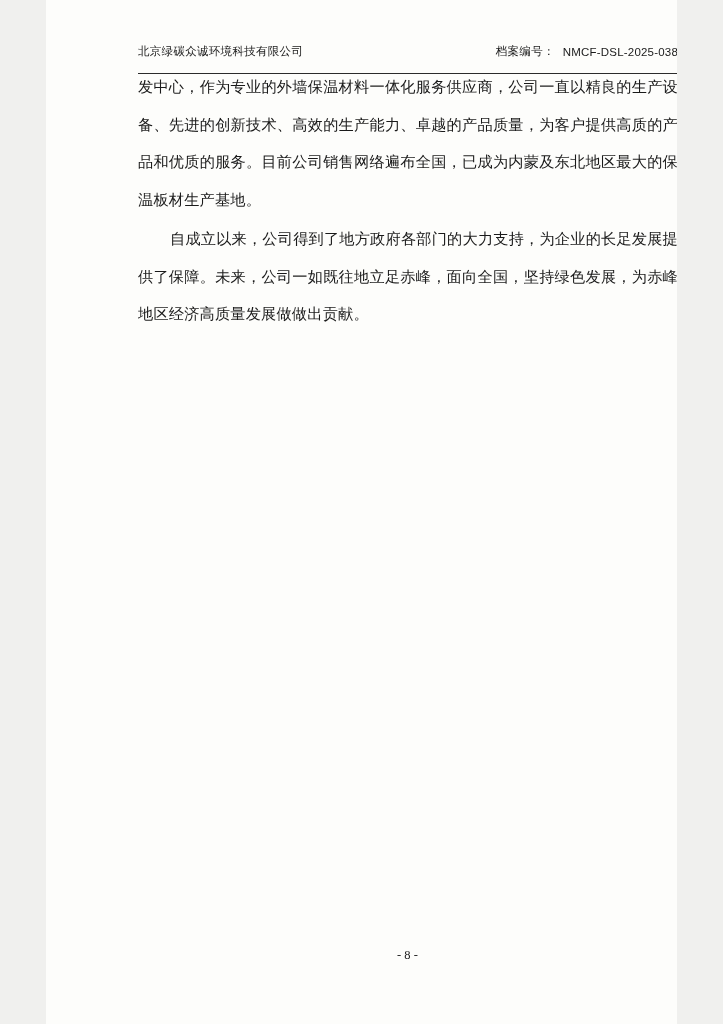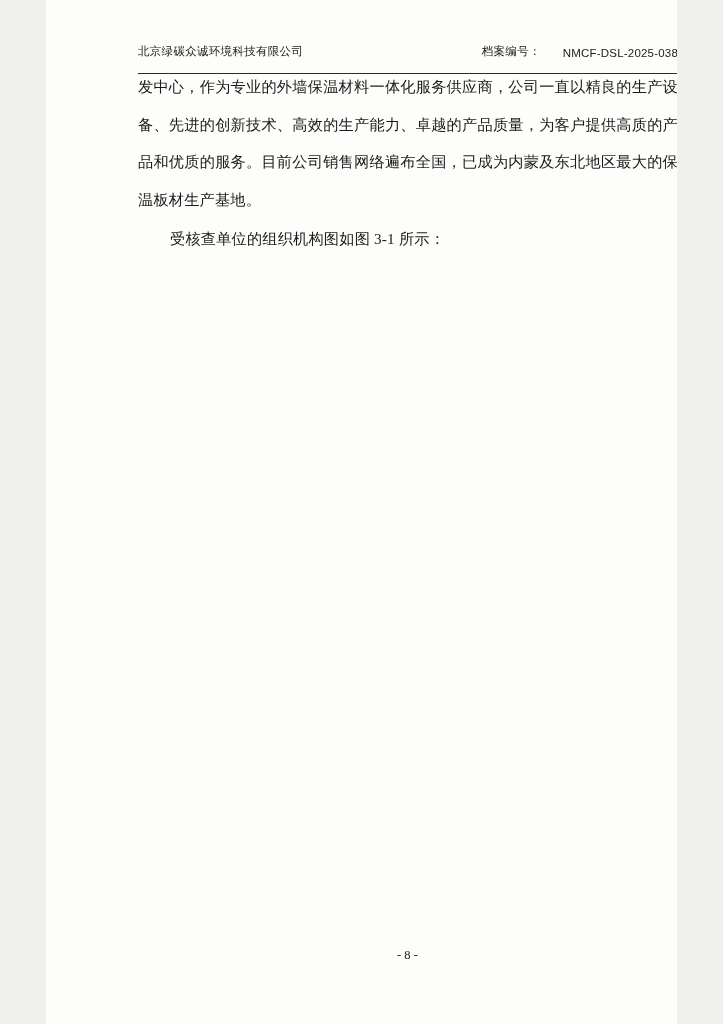--- a/index.html
+++ b/index.html
@@ -36,22 +36,22 @@
     top: 73px;
     width: 540px;
     height: 0;
     border-top: 1px solid #2b2b2b;
   }
   .header-left {
     white-space: nowrap;
   }
   .header-right {
     display: flex;
-    align-items: flex-end;
-    gap: 22px;
+    align-items: center;
+    gap: 8px;
     white-space: nowrap;
   }
   .header-code {
     font-family: Liberation Sans, sans-serif;
     letter-spacing: 0.2px;
   }
   .body-text {
     position: absolute;
     left: 92px;
     top: 68px;
@@ -90,18 +90,18 @@
     <div class="header-left">北京绿碳众诚环境科技有限公司</div>
     <div class="header-right">
       <span>档案编号：</span>
       <span class="header-code">NMCF-DSL-2025-038</span>
     </div>
   </div>
   <div class="header-rule"></div>
 
   <div class="body-text">
     <p class="para">发中心，作为专业的外墙保温材料一体化服务供应商，公司一直以精良的生产设备、先进的创新技术、高效的生产能力、卓越的产品质量，为客户提供高质的产品和优质的服务。目前公司销售网络遍布全国，已成为内蒙及东北地区最大的保温板材生产基地。</p>
-    <p class="para indent">受核查单位的组织机构图如图 3-1 所示：</p>
+    <p class="para indent">自成立以来，公司得到了地方政府各部门的大力支持，为企业的长足发展提供了保障。未来，公司一如既往地立足赤峰，面向全国，坚持绿色发展，为赤峰地区经济高质量发展做做出贡献。</p>
   </div>
 
   <div class="footer">- 8 -</div>
 
 </div>
 
 </body></html>

